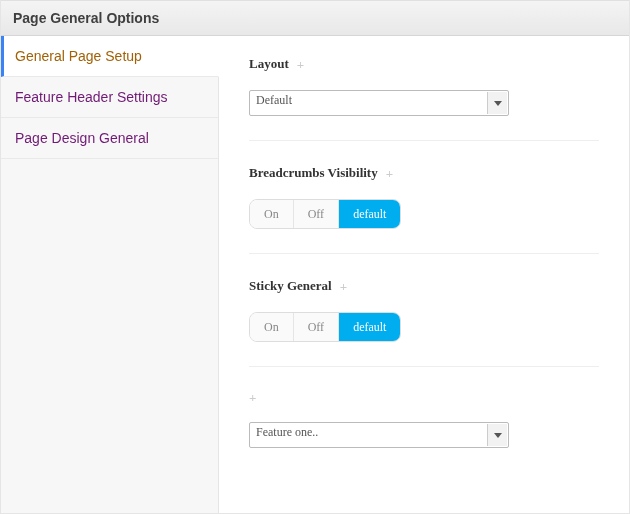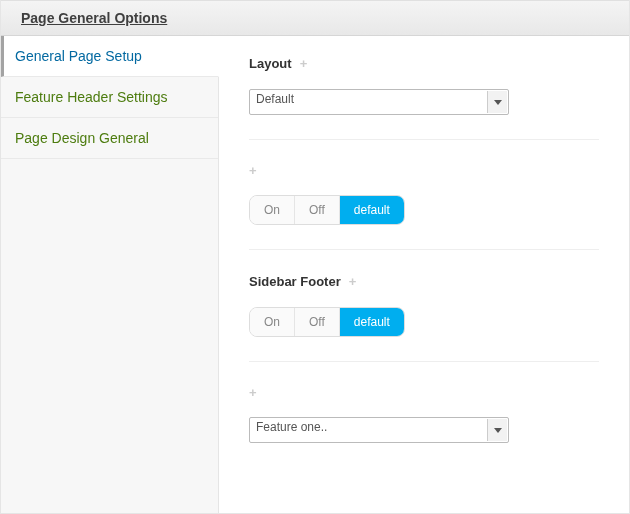--- a/index.html
+++ b/index.html
@@ -15,55 +15,55 @@
     height: 514px;
     border: 1px solid #e5e5e5;
     border-top: none;
     overflow: hidden;
   }
   .panel-header {
     background: #ececec;
     background: linear-gradient(#f4f4f4, #e8e8e8);
     border-top: 1px solid #e0e0e0;
     border-bottom: 1px solid #d6d6d6;
-    padding: 9px 20px;
+    padding: 9px 12px;
     font-weight: bold;
     font-size: 14px;
     color: #3f3f3f;
-    text-decoration: underline;
   }
   .panel-body {
     display: flex;
     height: calc(100% - 36px);
   }
   .sidebar {
     width: 218px;
     background: #f7f7f7;
     border-right: 1px solid #e5e5e5;
   }
   .sidebar-item {
     padding: 12px 14px;
     font-size: 14px;
-    color: #4d7c0f;
+    color: #701a75;
     border-bottom: 1px solid #e9e9e9;
     cursor: pointer;
     position: relative;
   }
   .sidebar-item.active {
     background: #fff;
-    color: #0369a1;
-    border-left: 3px solid #a3a3a3;
+    color: #a16207;
+    border-left: 3px solid #3b82f6;
     padding-left: 11px;
     margin-right: -1px;
     border-right: 1px solid #fff;
   }
   .content {
     flex: 1;
     padding: 20px 30px 25px 30px;
     overflow: hidden;
+    font-family: Liberation Serif, serif;
   }
   .section {
     padding-bottom: 24px;
     margin-bottom: 24px;
     border-bottom: 1px solid #eee;
   }
   .section:last-child {
     border-bottom: none;
     margin-bottom: 0;
   }
@@ -168,32 +168,33 @@
           <span class="plus-icon">+</span>
         </div>
         <div class="select-wrap">
           <div class="select">Default</div>
           <div class="select-arrow"></div>
         </div>
       </div>
 
       <div class="section">
         <div class="section-title">
+          <span>Breadcrumbs Visibility</span>
           <span class="plus-icon">+</span>
         </div>
         <div class="toggle-group">
           <div class="toggle-btn">On</div>
           <div class="toggle-btn">Off</div>
           <div class="toggle-btn active">default</div>
         </div>
       </div>
 
       <div class="section">
         <div class="section-title">
-          <span>Sidebar Footer</span>
+          <span>Sticky General</span>
           <span class="plus-icon">+</span>
         </div>
         <div class="toggle-group">
           <div class="toggle-btn">On</div>
           <div class="toggle-btn">Off</div>
           <div class="toggle-btn active">default</div>
         </div>
       </div>
 
       <div class="section">

